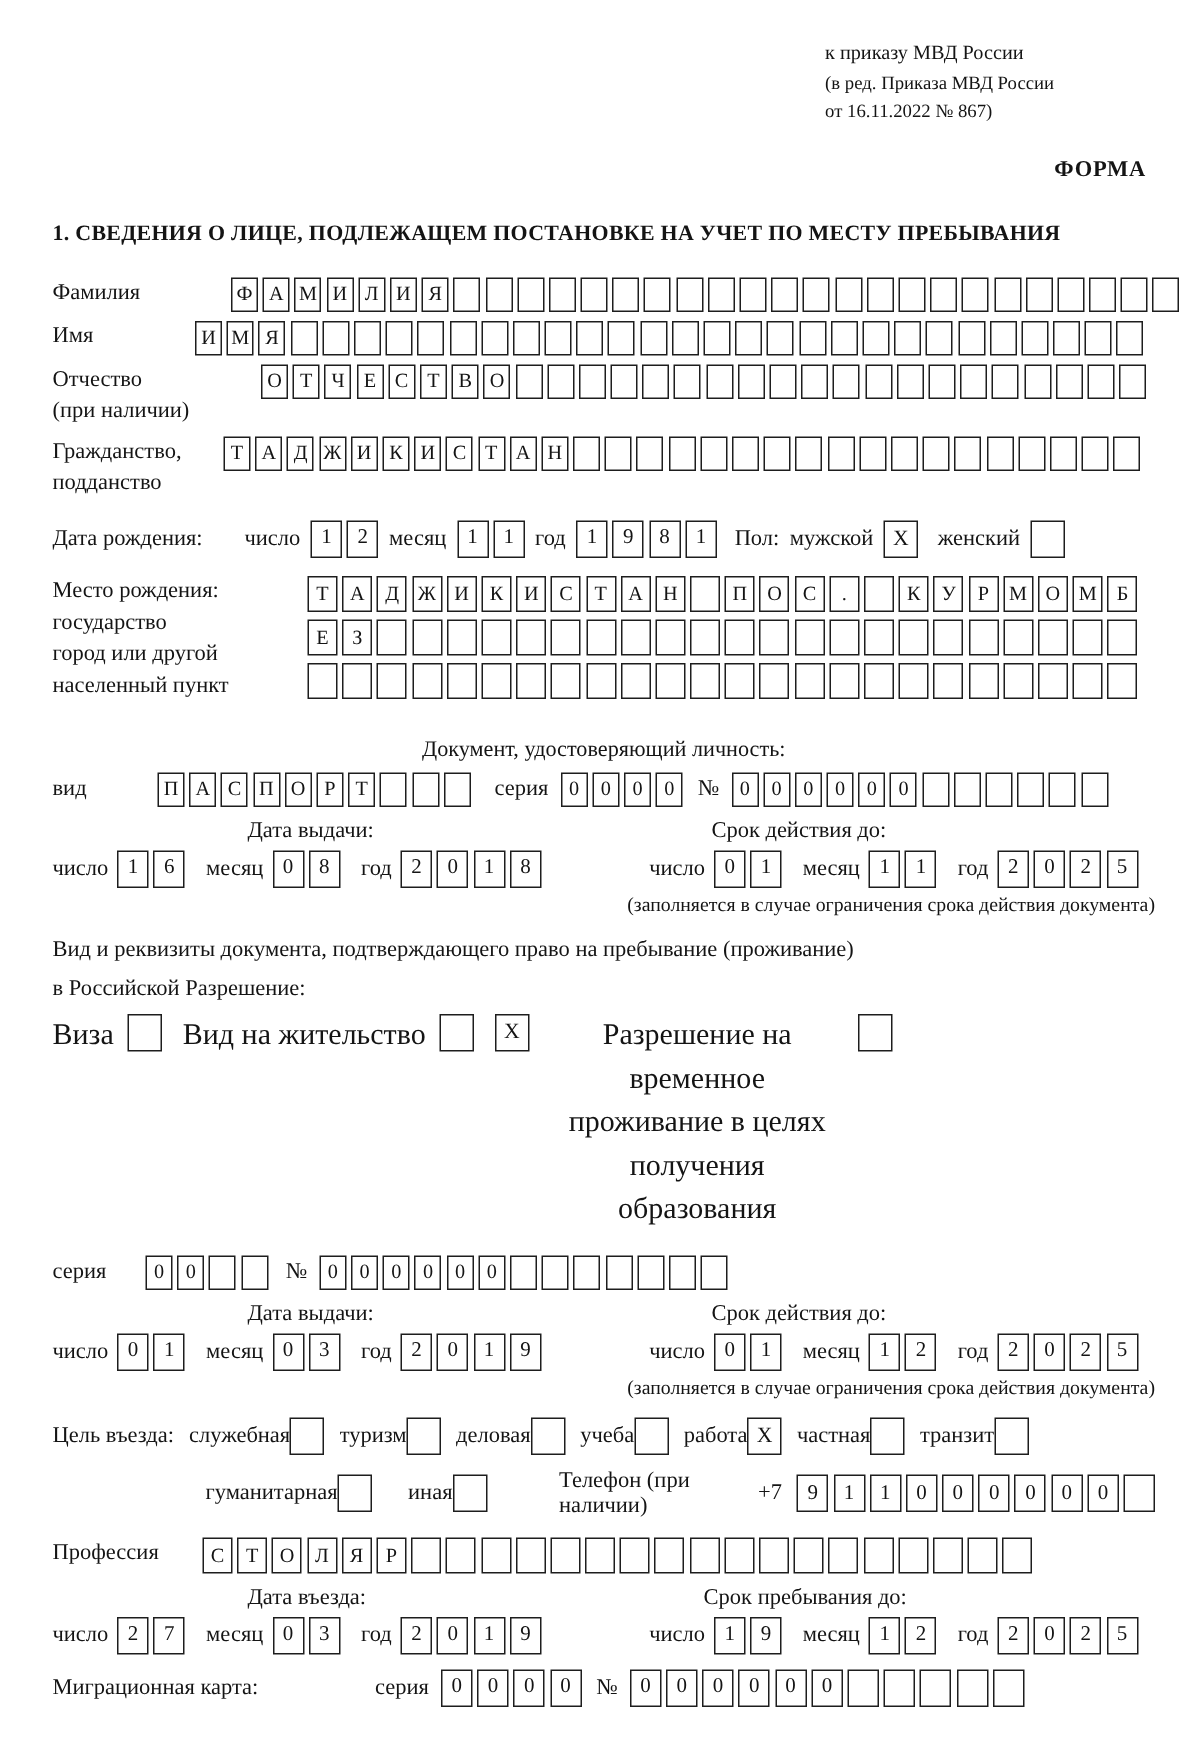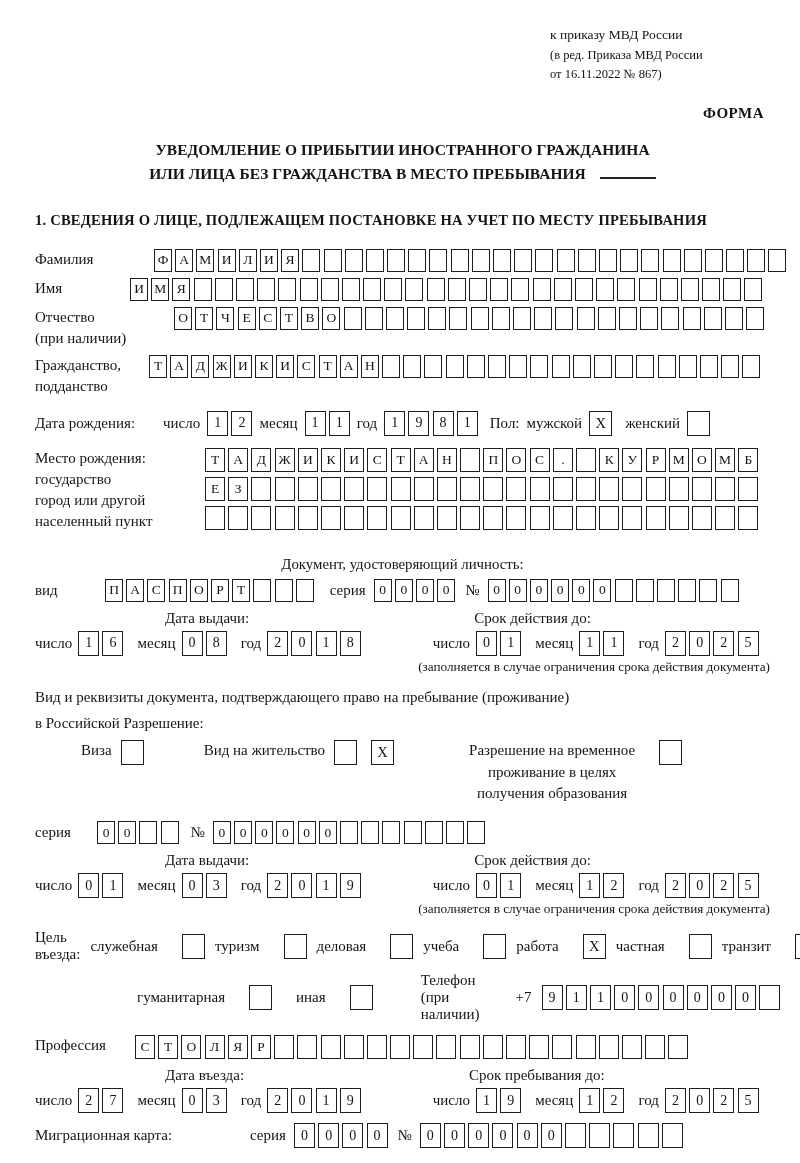--- a/index.html
+++ b/index.html
@@ -43,47 +43,43 @@
   .dg{display:inline-flex;align-items:center;gap:6px;}
   .dg-right{margin-left:72px;}
   .note{font-size:13.2px;text-align:right;margin-top:3px;padding-right:0px;}
 
   .center-bold{font-weight:normal;text-align:center;font-size:14.8px;margin-top:24px;}
   .plain{font-size:15px;margin-top:9px;}
 
   
   .permits{display:flex;align-items:flex-start;margin-top:8px;gap:14px;}
   .permit{display:flex;align-items:flex-start;gap:9px;}
-  .permit .plabel{font-size:15px;line-height:1.45;margin-left:46px;}
+  .permit .plabel{font-size:20px;line-height:1.45;}
   .permit .plabel.c{text-align:center;}
   .pw200{width:208px;} .pw190{width:196px;}
 
   
   .purposes{display:flex;align-items:center;gap:10px;margin-top:12px;flex-wrap:nowrap;}
-  .purpose{display:inline-flex;align-items:center;gap:24px;text-align:right;}
+  .purpose{display:inline-flex;align-items:center;gap:0;text-align:right;}
   .purposes2{display:flex;align-items:center;gap:10px;margin-top:9px;margin-left:102px;}
   .phone-lbl{margin-left:38px;}
   .plus7{margin-left:26px;font-size:15px;}
 </style>
 </head>
 <body>
 
 <div class="page">
 
   <div class="hdr">
     <div>к приказу МВД России</div>
     <div class="ed">(в ред. Приказа МВД России</div>
     <div class="ed">от 16.11.2022 № 867)</div>
   </div>
   <div class="forma">ФОРМА</div>
 
-  <div class="title">
-    <span>УВЕДОМЛЕНИЕ О ПРИБЫТИИ ИНОСТРАННОГО ГРАЖДАНИНА</span><br>
-    <span>ИЛИ ЛИЦА БЕЗ ГРАЖДАНСТВА В МЕСТО ПРЕБЫВАНИЯ</span><span class="uline"></span>
-  </div>
 
   <div class="sec1">1. СВЕДЕНИЯ О ЛИЦЕ, ПОДЛЕЖАЩЕМ ПОСТАНОВКЕ НА УЧЕТ ПО МЕСТУ ПРЕБЫВАНИЯ</div>
 
   <div class="frow" style="margin-top:20px;gap:24px;">
     <span class="flabel w95">Фамилия</span>
     <span class="cells">
         <span class="cell">Ф</span>
         <span class="cell">А</span>
         <span class="cell">М</span>
         <span class="cell">И</span>

